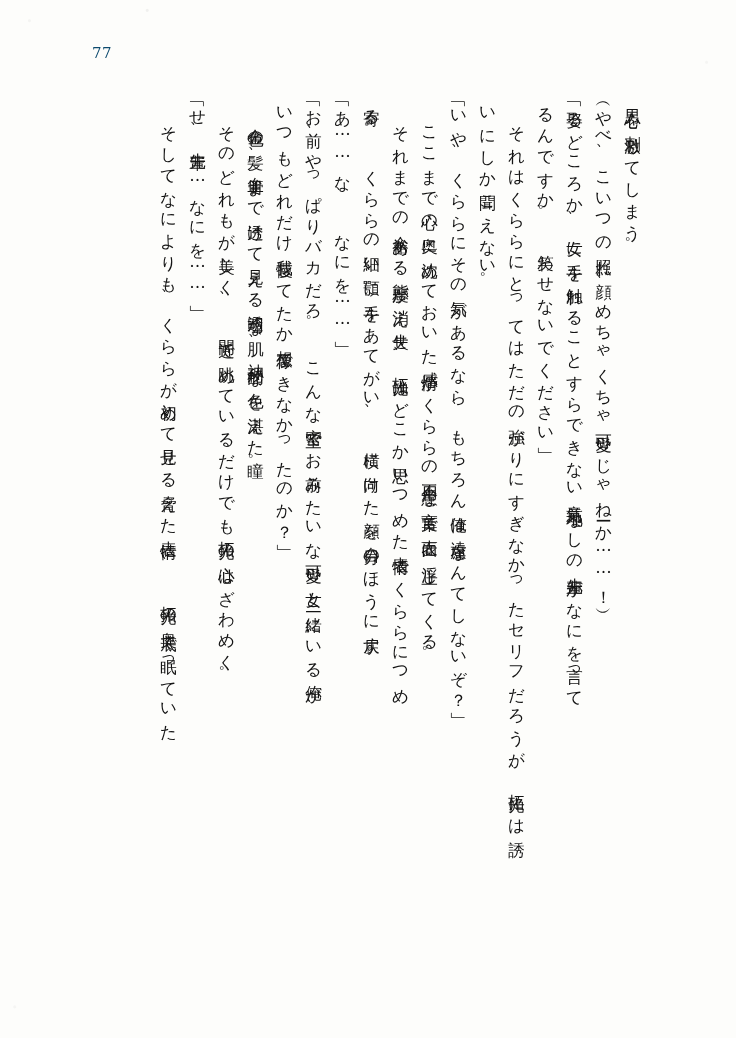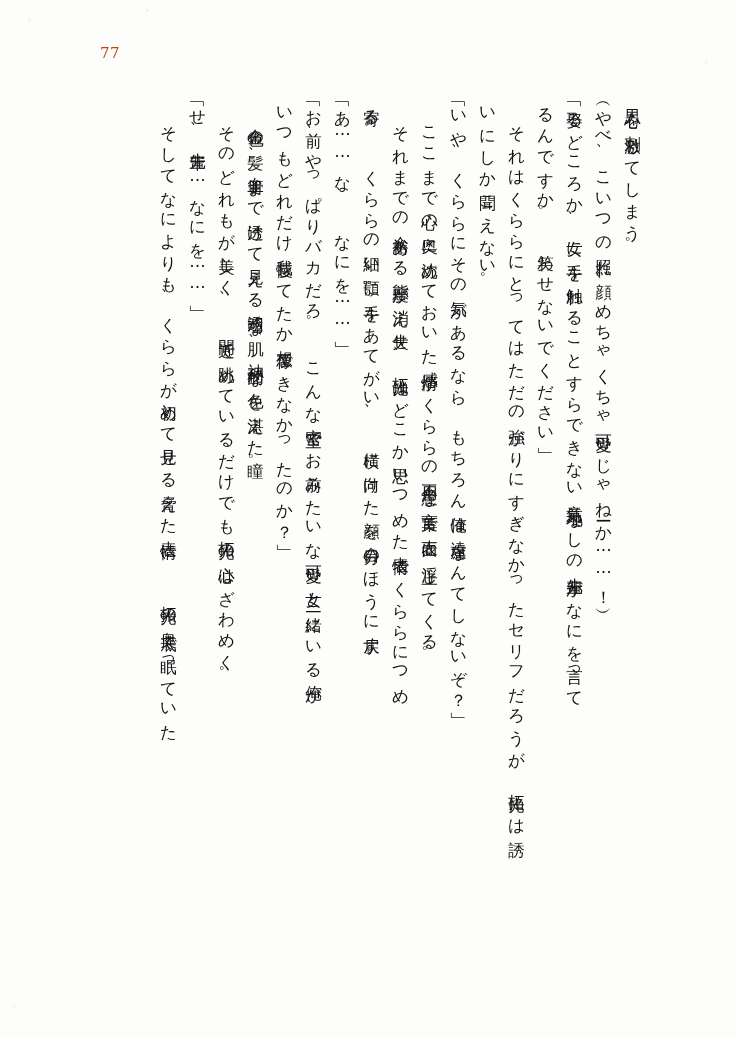--- a/index.html
+++ b/index.html
@@ -34,23 +34,22 @@
       radial-gradient(circle at 96% 6%, rgba(0,0,0,0.03) 0 1px, transparent 2px),
       radial-gradient(circle at 2% 97%, rgba(0,0,0,0.03) 0 1px, transparent 2px);
   }
 
   .page-number {
     position: absolute;
     top: 44px;
     left: 92px;
     font-size: 15px;
     letter-spacing: 0.5px;
-    color: #c2410c;
+    color: #0c4a6e;
     font-family: "DejaVu Serif", "Liberation Serif", serif;
-    margin-left: 8px;
   }
 
   
   .text-block {
     position: absolute;
     top: 96px;
     right: 96px;
     left: 84px;
     bottom: 56px;
     display: flex;

